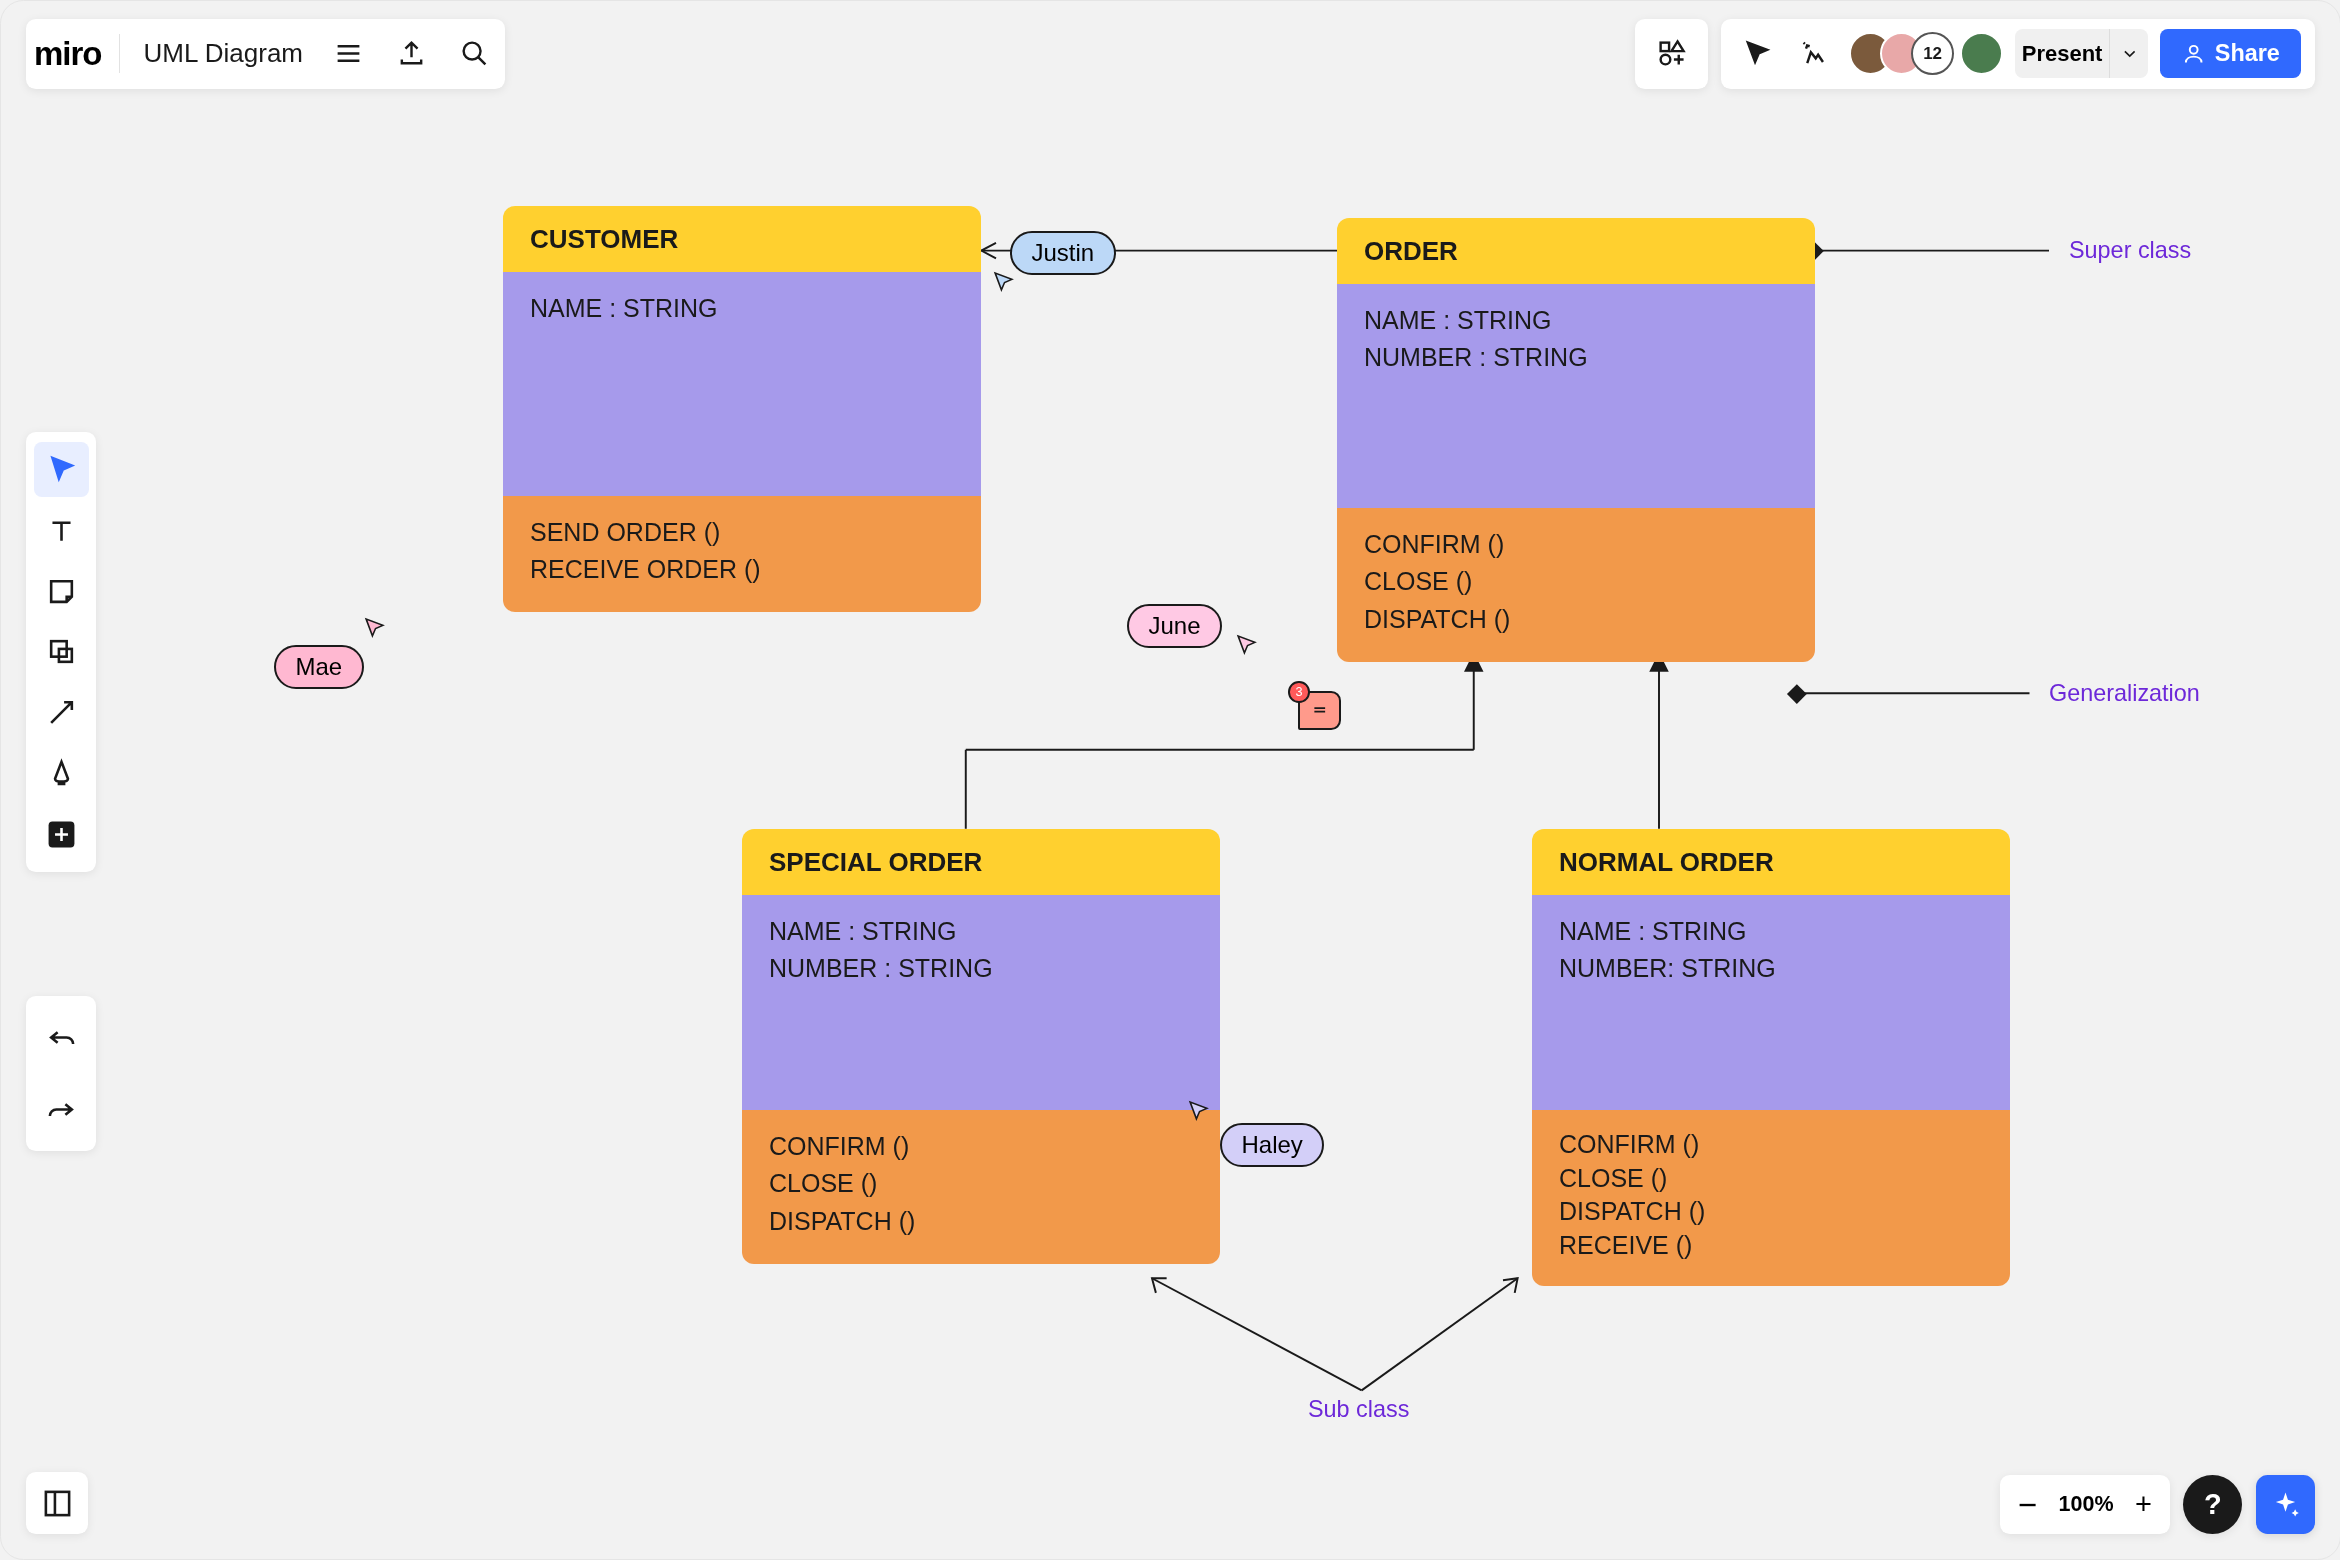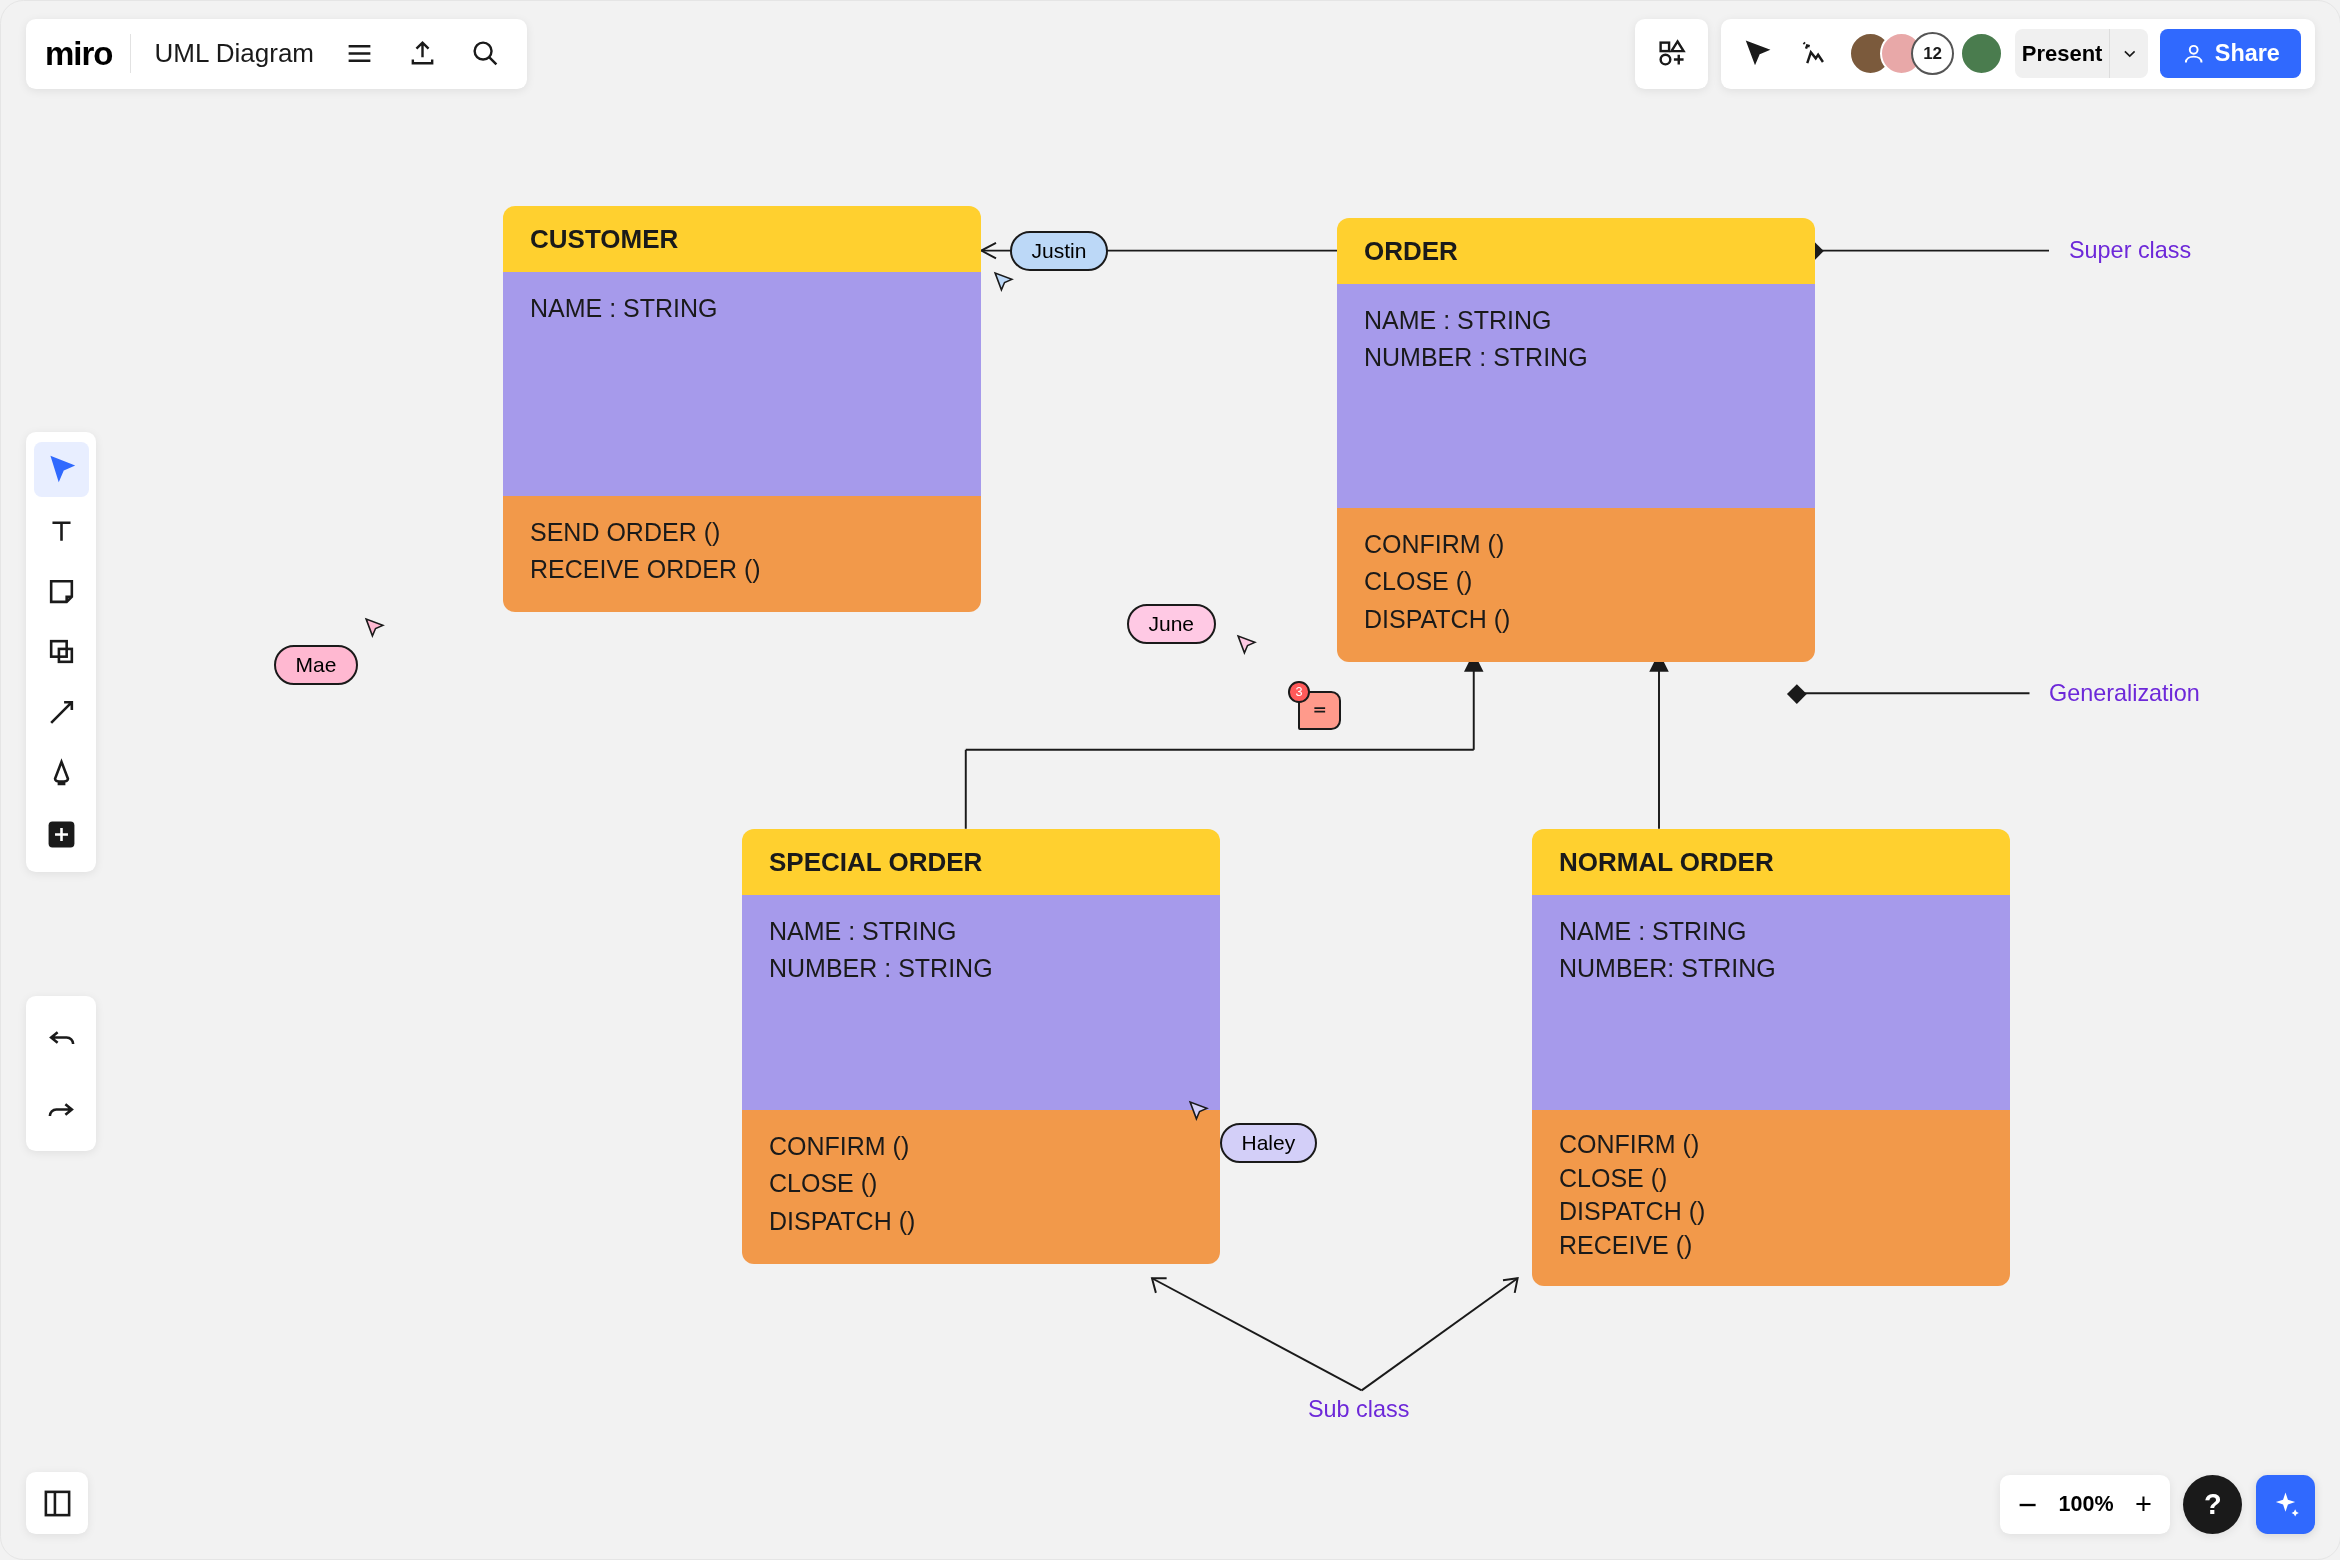--- a/index.html
+++ b/index.html
@@ -28,21 +28,21 @@
   
   .top-left {
     position: absolute;
     top: 17.6px; left: 25px;
     height: 70px;
     background: #fff;
     border-radius: 9.8px;
     box-shadow: 0 2px 9.8px rgba(0,0,0,.08);
     display: flex;
     align-items: center;
-    padding: 0 19px;
+    padding: 0 8px;
     gap: 17.6px;
   }
   .logo { font-weight: 800; font-size: 33px; letter-spacing: -1px;}
   .vr { width:1px; height:39px; background:#e2e2e2; }
   .board-name { font-size: 26px; color:#1a1a1a; padding:0 5.9px;}
   .ibtn {
     width:45px; height:45px; border-radius:7.8px;
     display:flex; align-items:center; justify-content:center;
     cursor:pointer;
   }
@@ -156,21 +156,21 @@
   .sticky {
     position:absolute; width:293px; height:293px;
     background: #FFD02F;
     display:flex; align-items:center; justify-content:center;
     font-size:29px; color:#1a1a1a;
     box-shadow: 2px 5.9px 5.9px rgba(0,0,0,.10);
   }
 
   .cursor-tag {
     position:absolute; display:flex; align-items:center; gap:5.9px;
-    font-size:21px; font-weight:500;
+    font-size:24px; font-weight:500;
   }
   .cursor-tag .pill {
     border:2px solid #1a1a1a; border-radius: 974px;
     padding:5.9px 19.5px;
   }
   .cursor-tag svg { width:25px; height:25px;}
 
   .label {
     position:absolute; font-size:23.4px; color:#6d28d9;
   }

